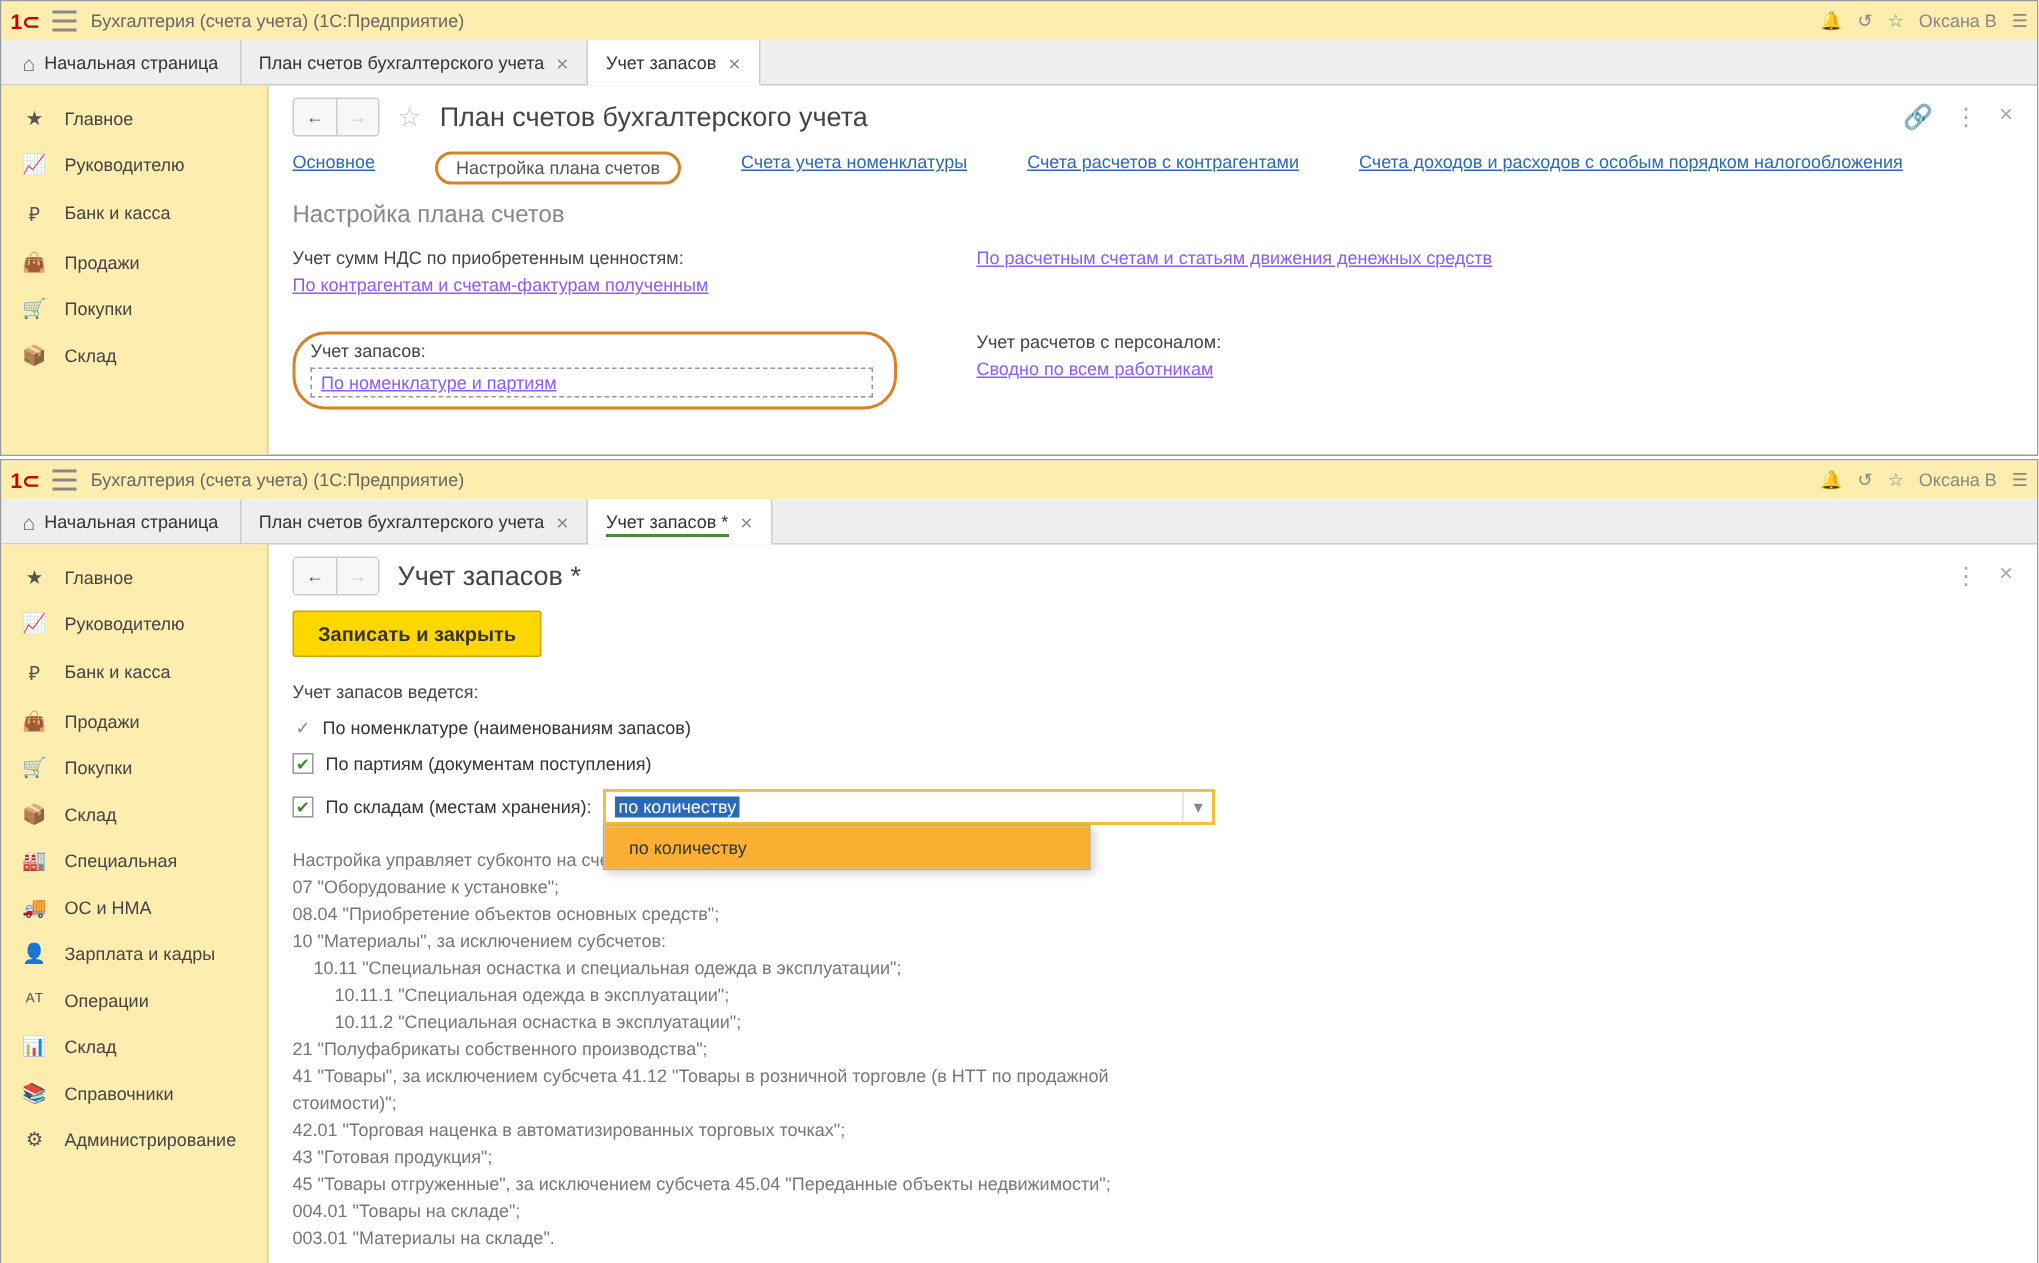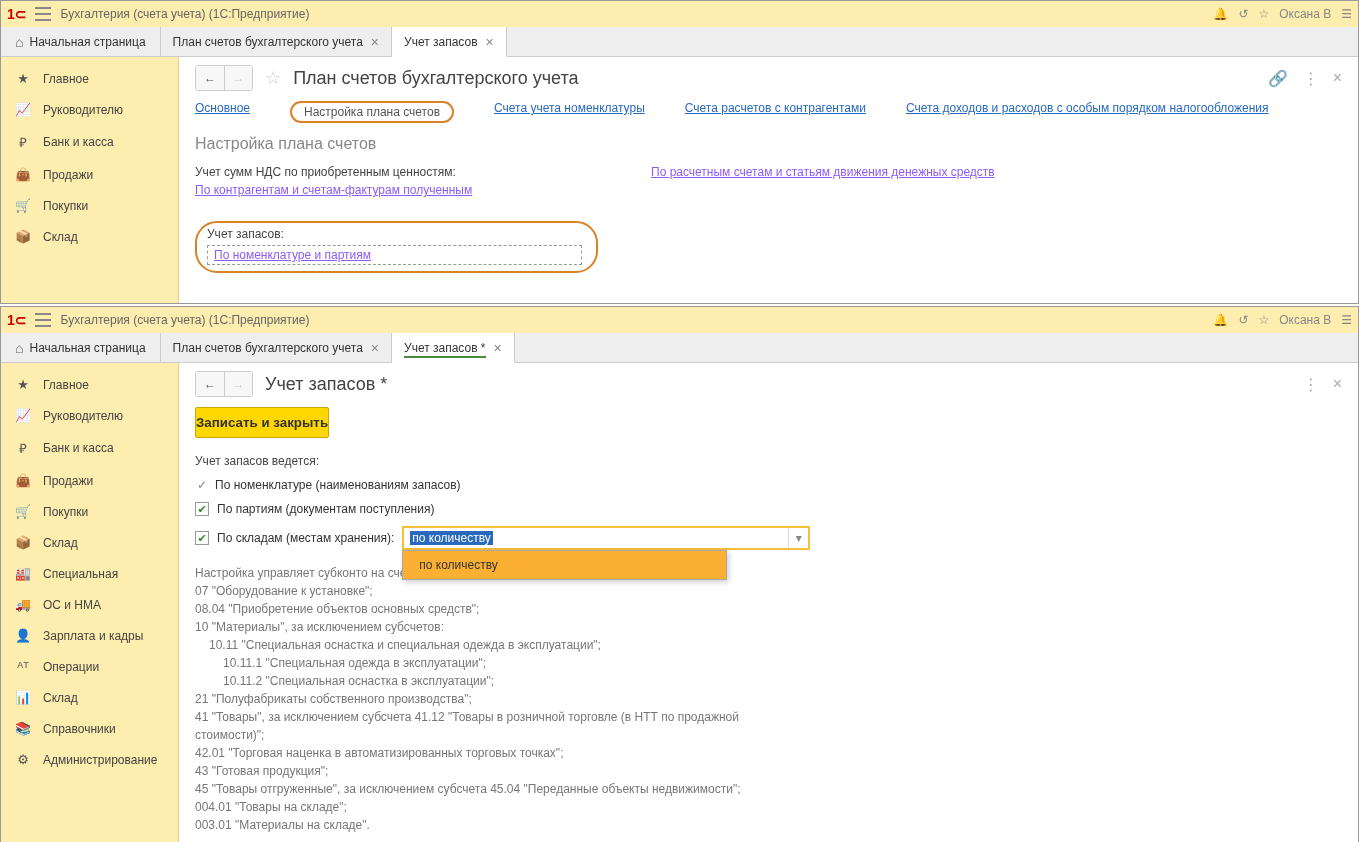--- a/index.html
+++ b/index.html
@@ -48,21 +48,21 @@
 
 .section-title { font-size: 16px; color: #888; margin-bottom: 12px; }
 .settings-grid { display: grid; grid-template-columns: 420px 1fr; gap: 10px 36px; }
 .setting-label { color: #444; font-size: 12px; margin-bottom: 4px; }
 .setting-link { color: #8b5cf6; text-decoration: underline; cursor: pointer; font-size: 12px; }
 .cell-block { margin-bottom: 14px; }
 .inventory-pill { border: 2px solid #d98127; border-radius: 22px; padding: 4px 14px 6px 10px; display: inline-block; }
 .inventory-pill .setting-link { display: inline-block; border: 1px dashed #999; padding: 2px 210px 2px 6px; }
 
 
-.save-btn { background: #ffd700; border: 1px solid #cca700; padding: 7px 0; font-weight: bold; color: #333; cursor: pointer; border-radius: 2px; margin-bottom: 16px; }
+.save-btn { background: #ffd700; border: 1px solid #cca700; padding: 7px 16px; font-weight: bold; color: #333; cursor: pointer; border-radius: 2px; margin-bottom: 16px; }
 .check-row { display: flex; align-items: center; gap: 8px; margin-bottom: 10px; }
 .check { width: 14px; height: 14px; border: 1px solid #999; display: flex; align-items: center; justify-content: center; font-size: 11px; color: #3a8a2c; background: #fff; }
 .check.checked::before { content: "✔"; }
 .static-check { color: #888; font-size: 12px; margin-left: 2px; }
 
 .select-wrap { position: relative; display: inline-block; }
 .select-box { display: flex; border: 2px solid #f5c038; height: 24px; width: 408px; }
 .select-input { flex: 1; background: #fff; padding: 0 6px; display: flex; align-items: center; }
 .select-input span { background: #2969bd; color: #fff; padding: 0 2px; }
 .select-caret { width: 20px; border-left: 1px solid #ddd; display: flex; align-items: center; justify-content: center; color: #888; cursor: pointer; }
@@ -169,20 +169,24 @@
           <span class="setting-link">По контрагентам и счетам-фактурам полученным</span>
         </div>
         <div class="cell-block">
           <span class="setting-link">По расчетным счетам и статьям движения денежных средств</span>
         </div>
         <div class="cell-block">
           <div class="inventory-pill">
             <div class="setting-label">Учет запасов:</div>
             <span class="setting-link">По номенклатуре и партиям</span>
           </div>
+        </div>
+        <div class="cell-block">
+          <div class="setting-label">Учет расчетов с персоналом:</div>
+          <span class="setting-link">Сводно по всем работникам</span>
         </div>
       </div>
     </div>
   </div>
 </div>
 
 <div class="window">
   <div class="titlebar">
     <span class="logo-1c">1⊂</span>
     <div class="burger">

